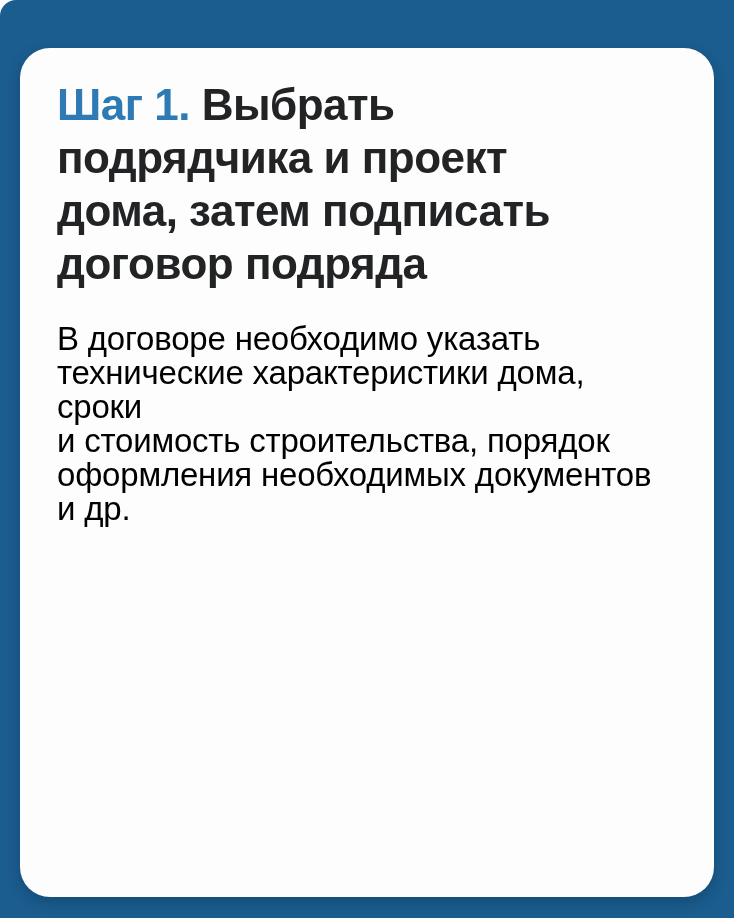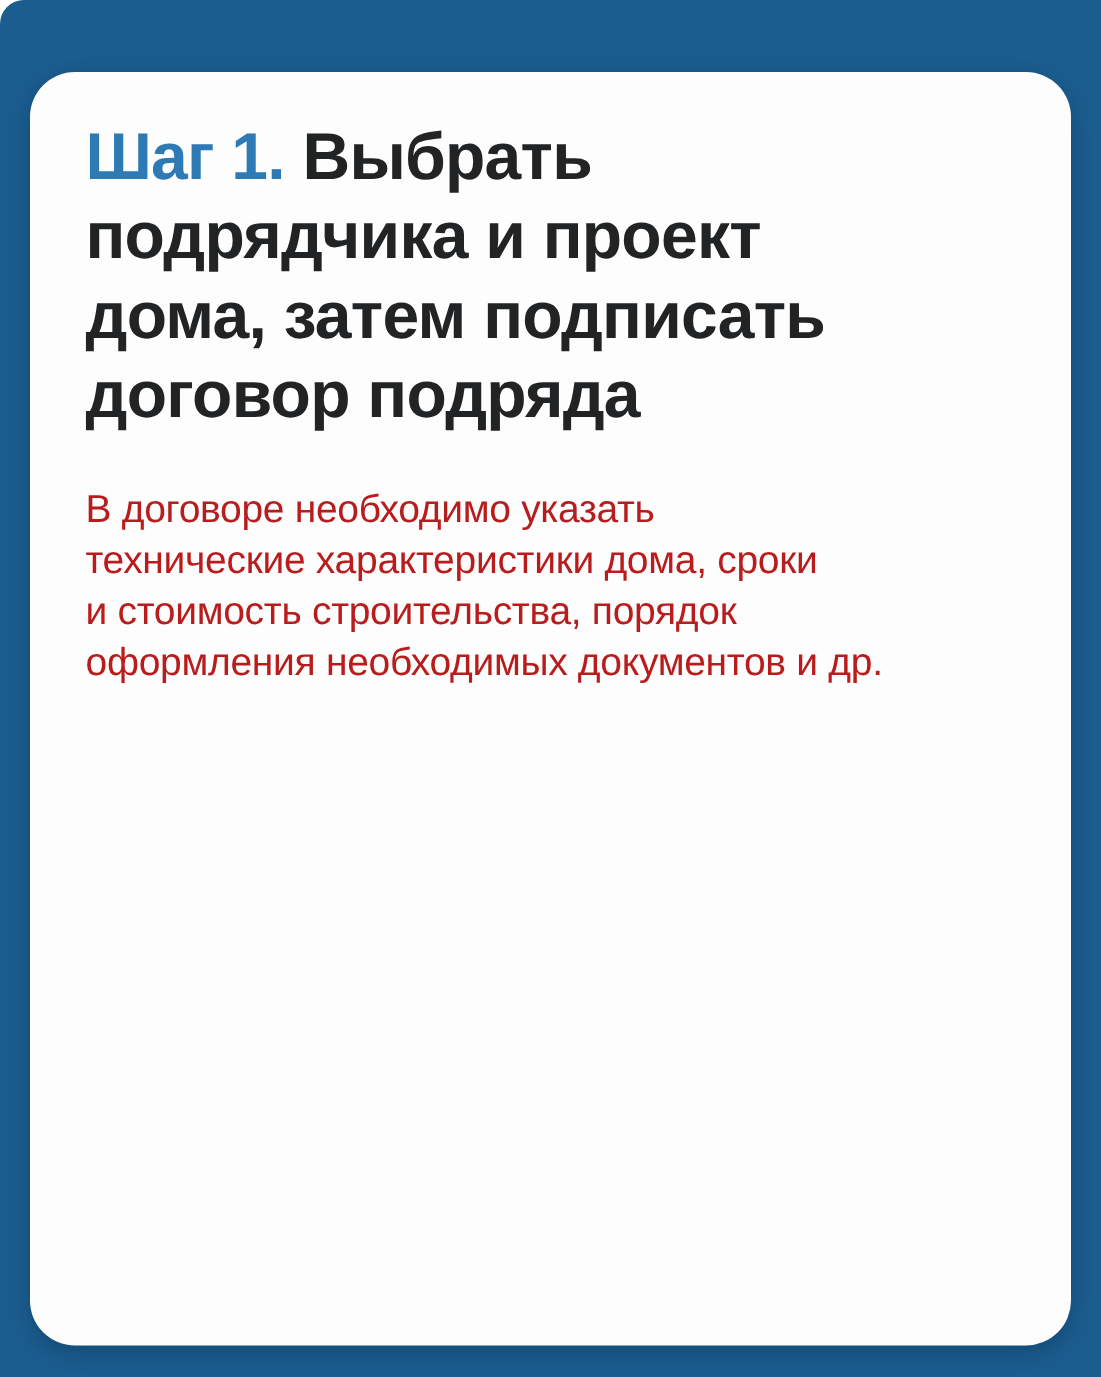--- a/index.html
+++ b/index.html
@@ -40,25 +40,25 @@
     line-height: 53px;
     letter-spacing: -0.5px;
     color: #212325;
     white-space: pre-line;
   }
   .heading .accent {
     color: #2e7ab4;
   }
   .body-text {
     margin: 32px 0 0 0;
-    font-size: 26px;
+    font-size: 33px;
     font-weight: 400;
     line-height: 34px;
     letter-spacing: -0.2px;
-    color: #b91c1c;
+    color: #000000;
     white-space: pre-line;
   }
 </style>
 </head>
 <body>
 
 <div class="frame">
   <div class="card">
     <h1 class="heading"><span class="accent">Шаг 1.</span><span> Выбрать
 подрядчика и проект

